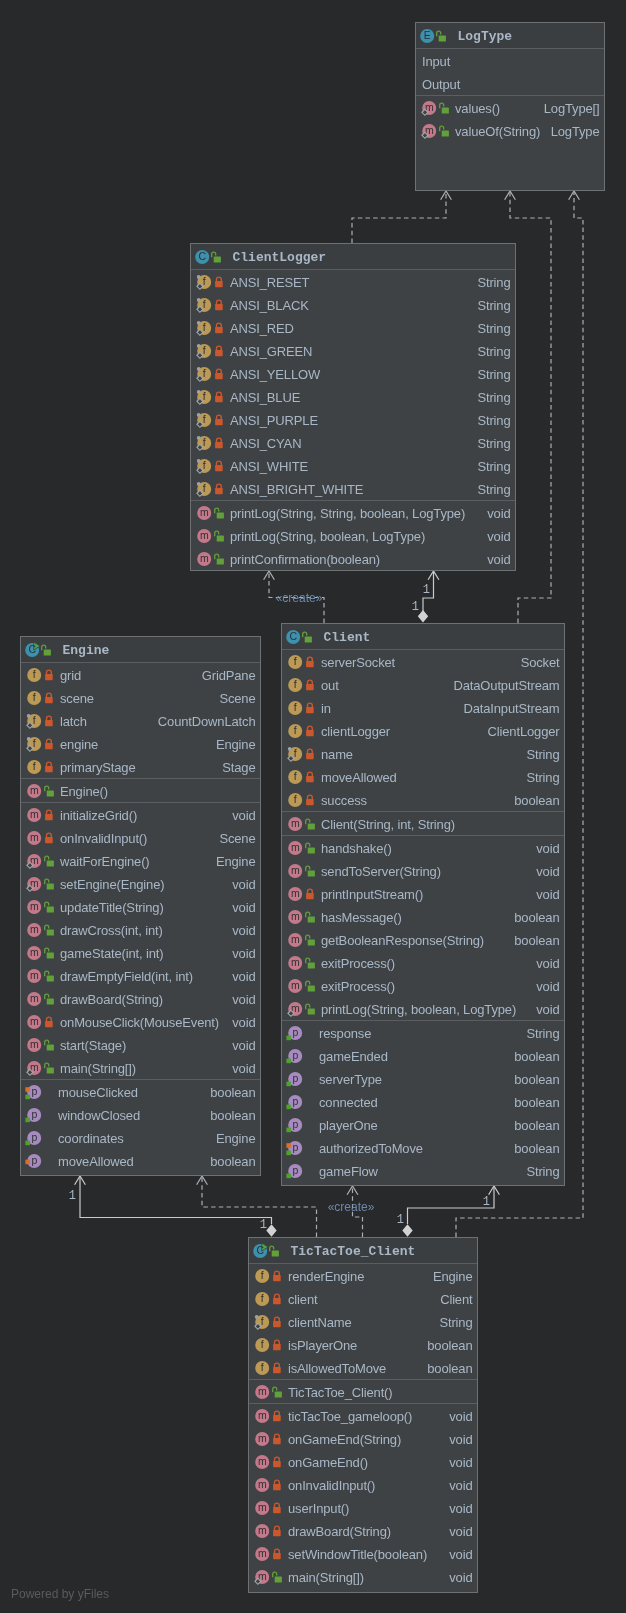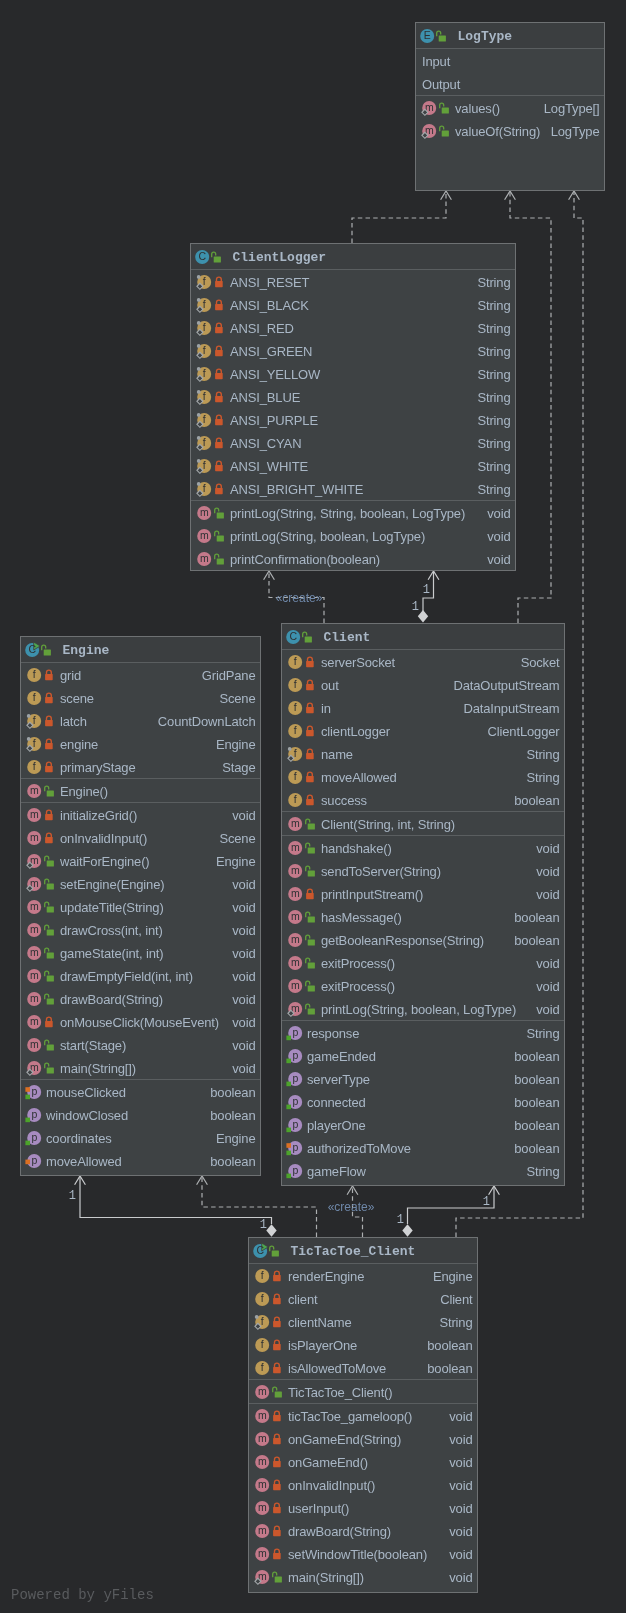--- a/index.html
+++ b/index.html
@@ -7,26 +7,26 @@
  font-family:"Liberation Sans",sans-serif;font-size:13px;color:#A9B7C6}
 .hd{height:25px;border-bottom:1px solid #5A5E60;background:#3B3E40;position:relative}
 .hd .ic{left:3px}
 .hd .lk{left:19px}
 .t{position:absolute;left:41.5px;top:50%;transform:translateY(-50%);
  font-family:"Liberation Mono",monospace;font-weight:bold;font-size:13px;white-space:nowrap}
 .row{position:relative;height:23px}
 .sep{height:1px;background:#5A5E60}
 .nm{position:absolute;left:39px;top:50%;transform:translateY(-50%);white-space:nowrap;letter-spacing:-0.15px}
 .nm.en{left:6px}
-.nm.pn{left:25px}
+.nm.pn{left:37px}
 .ty{position:absolute;right:4.5px;top:50%;transform:translateY(-50%);white-space:nowrap;letter-spacing:-0.15px}
 .it{}
 .ic{position:absolute;left:5px;top:50%;margin-top:-8px;width:16px;height:16px;overflow:visible}
 .lk{position:absolute;left:22px;top:50%;margin-top:-8px;width:12px;height:16px}
-#pby{position:absolute;left:11px;top:1587px;font-family:Liberation Mono, monospace;font-size:14px;color:#595B5E}
+#pby{position:absolute;left:11px;top:1587px;font-family:Liberation Sans, sans-serif;font-size:12px;color:#595B5E}
 </style></head><body>
 <div id="canvas">
     <svg id="edges" width="626" height="1613" viewBox="0 0 626 1613">
       <path d="M352,243 L352,218 L446,218 L446,192" stroke="#ACAFB1" stroke-width="1.2" fill="none" stroke-dasharray="4.5,3.2"></path>
       <path d="M440.6,199.8 L446,191.0 L451.4,199.8" stroke="#ACAFB1" stroke-width="1.2" fill="none"></path>
       <path d="M518,623 L518,598 L551,598 L551,218 L510,218 L510,192" stroke="#ACAFB1" stroke-width="1.2" fill="none" stroke-dasharray="4.5,3.2"></path>
       <path d="M504.6,199.8 L510,191.0 L515.4,199.8" stroke="#ACAFB1" stroke-width="1.2" fill="none"></path>
       <path d="M456,1237 L456,1218 L583,1218 L583,218 L574,218 L574,192" stroke="#ACAFB1" stroke-width="1.2" fill="none" stroke-dasharray="4.5,3.2"></path>
       <path d="M568.6,199.8 L574,191.0 L579.4,199.8" stroke="#ACAFB1" stroke-width="1.2" fill="none"></path>
       <path d="M324,623 L324,597.5 L269,597.5 L269,572" stroke="#ACAFB1" stroke-width="1.2" fill="none" stroke-dasharray="4.5,3.2"></path>

